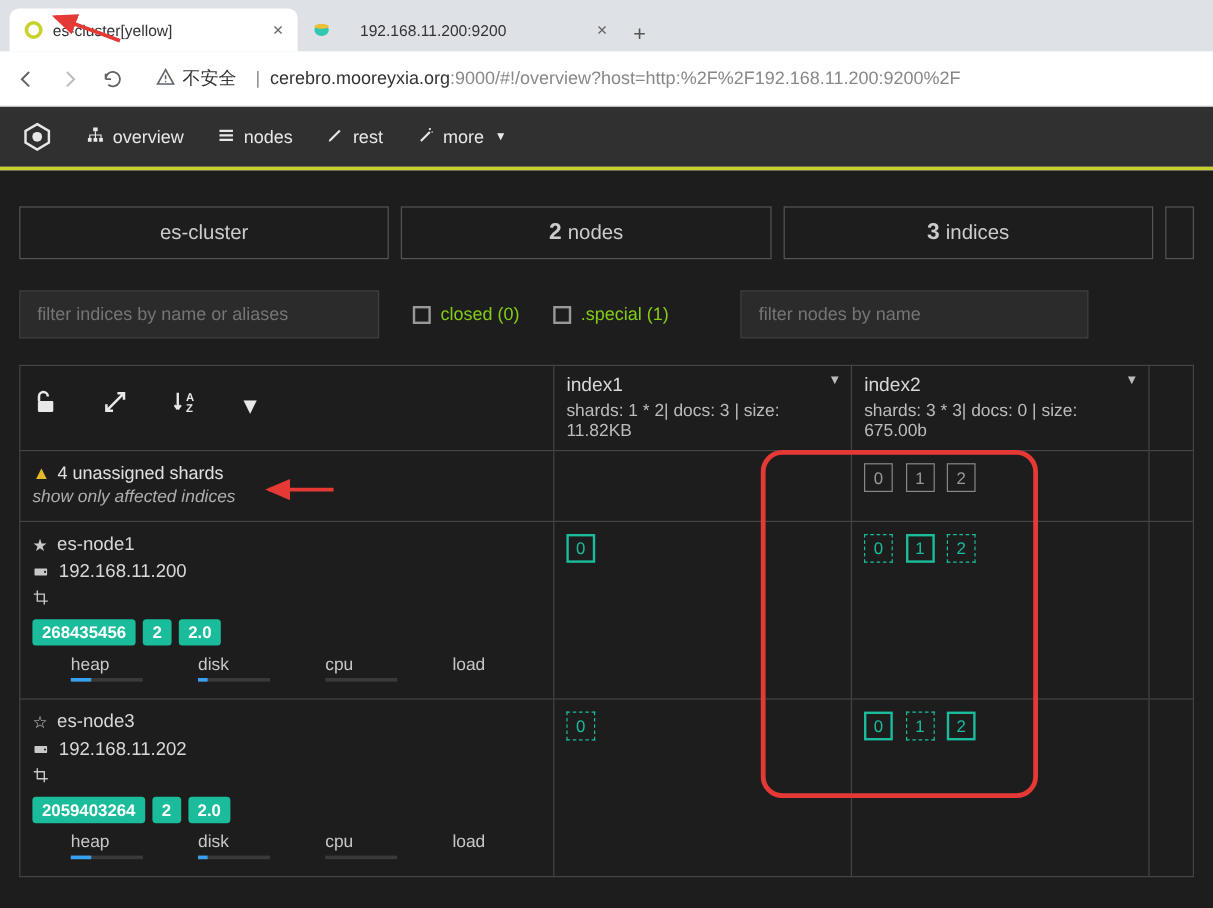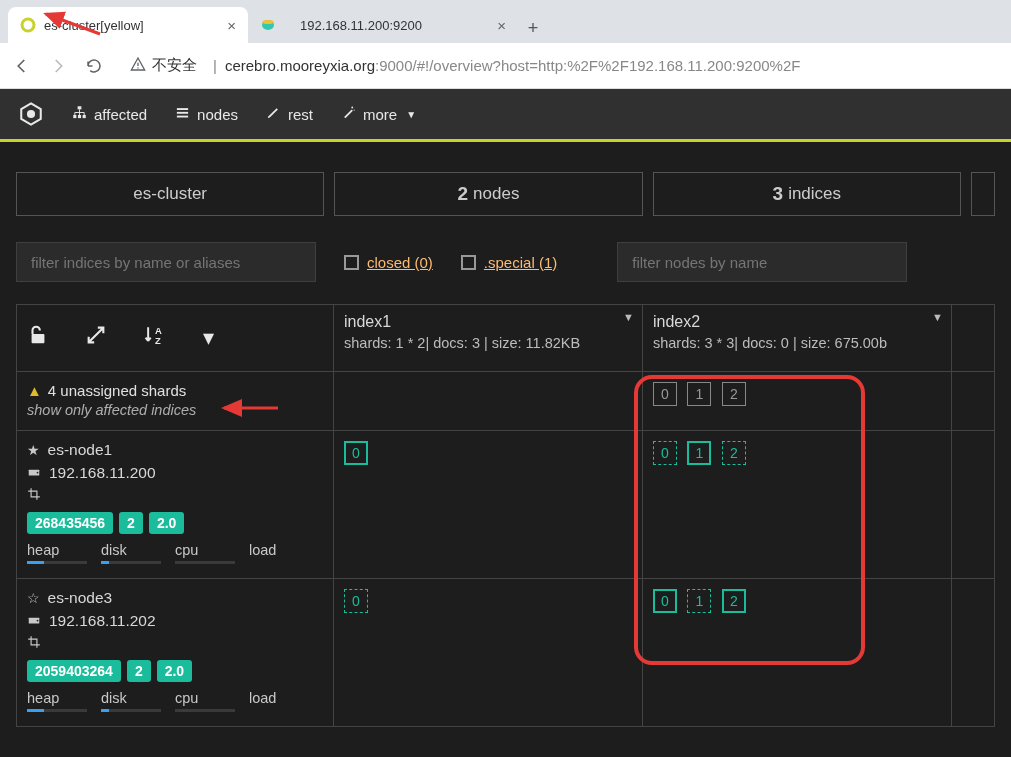--- a/index.html
+++ b/index.html
@@ -34,21 +34,21 @@
 .accent-bar { height: 3px; background: #c8d22a; }
 
 .page { background: #1d1d1d; min-height: 620px; padding: 0; }
 .summary-row { display: flex; gap: 10px; padding: 30px 16px 20px 16px; }
 .summary-box { border: 1px solid #555; height: 44px; display: flex; align-items: center; justify-content: center; color: #ccc; font-size: 17px; flex: 1; }
 .summary-box .num { font-weight: 600; font-size: 19px; margin-right: 5px; }
 .summary-box.extra { flex: 0 0 24px; }
 
 .filter-row { display: flex; align-items: center; gap: 28px; padding: 6px 28px 22px 16px; }
 .filter-input { background: #2b2b2b; border: 1px solid #3f3f3f; height: 40px; padding: 0 14px; color: #888; font-size: 15px; flex: 0 0 300px; }
-.cb-wrap { display: flex; align-items: center; gap: 8px; color: #fdba74; font-size: 15px; text-decoration: underline; }
+.cb-wrap { display: flex; align-items: center; gap: 8px; color: #84cc16; font-size: 15px; }
 .cb { width: 15px; height: 15px; border: 2px solid #999; background: transparent; }
 
 
 .tbl { border-collapse: collapse; width: calc(100% - 32px); margin: 0 16px; }
 .tbl td, .tbl th { border: 1px solid #444; vertical-align: top; }
 .col-nodes { width: 315px; }
 .col-idx { width: 318px; }
 .col-last { width: 44px; }
 
 .hdr-icons { height: 66px; padding: 14px 10px; display: flex; align-items: center; gap: 36px; }
@@ -69,21 +69,21 @@
 .shard.unassigned { border: 1px solid #888; color: #999; }
 .shard.primary { border: 2px solid #1abc9c; color: #1abc9c; }
 .shard.replica { border: 1.5px dashed #1abc9c; color: #1abc9c; }
 
 .node-cell { padding: 10px 10px 14px 10px; color: #d8d8d8; width: 315px; }
 .node-line { display: flex; align-items: center; gap: 8px; font-size: 15.5px; margin-bottom: 5px; }
 .node-ic { font-size: 14px; color: #c8c8c8; }
 .badges { display: flex; gap: 6px; margin: 8px 0; }
 .badge { background: #1abc9c; color: #fff; font-size: 14px; padding: 3px 8px; border-radius: 3px; font-weight: 600; }
 .stats { display: flex; gap: 0; font-size: 14.5px; color: #c8c8c8; }
-.stat { width: 74px; }
+.stat { width: 74px; margin-left: 32px; }
 .stat-label { margin-bottom: 3px; }
 .stat-bar { height: 3px; background: #3a3a3a; width: 60px; position: relative; }
 .stat-bar .fill { height: 100%; background: #38a0ee; }
 
 
 .red-box { position: absolute; border: 4px solid #e53935; border-radius: 18px; pointer-events: none; }
 .arrow { position: absolute; pointer-events: none; }
 .arrow svg { overflow: visible; }
 </style>
 </head>
@@ -153,21 +153,21 @@
   <div class="nav-item">
     <span class="nav-icon">
       <svg width="15" height="15" viewBox="0 0 24 24" fill="#e8e8e8">
           <rect x="9" y="2" width="6" height="5"></rect>
           <rect x="2" y="16" width="5" height="5"></rect>
           <rect x="9.5" y="16" width="5" height="5"></rect>
           <rect x="17" y="16" width="5" height="5"></rect>
           <path d="M12 7v5M4.5 16v-4h15v4M12 12v4" stroke="#e8e8e8" stroke-width="1.5" fill="none"></path>
         </svg>
     </span>
-    <span>affected</span>
+    <span>overview</span>
   </div>
   <div class="nav-item">
     <span class="nav-icon">
       <svg width="15" height="15" viewBox="0 0 24 24" fill="#e8e8e8">
           <rect x="3" y="5" width="18" height="3"></rect>
           <rect x="3" y="11" width="18" height="3"></rect>
           <rect x="3" y="17" width="18" height="3"></rect>
         </svg>
     </span>
     <span>nodes</span>

